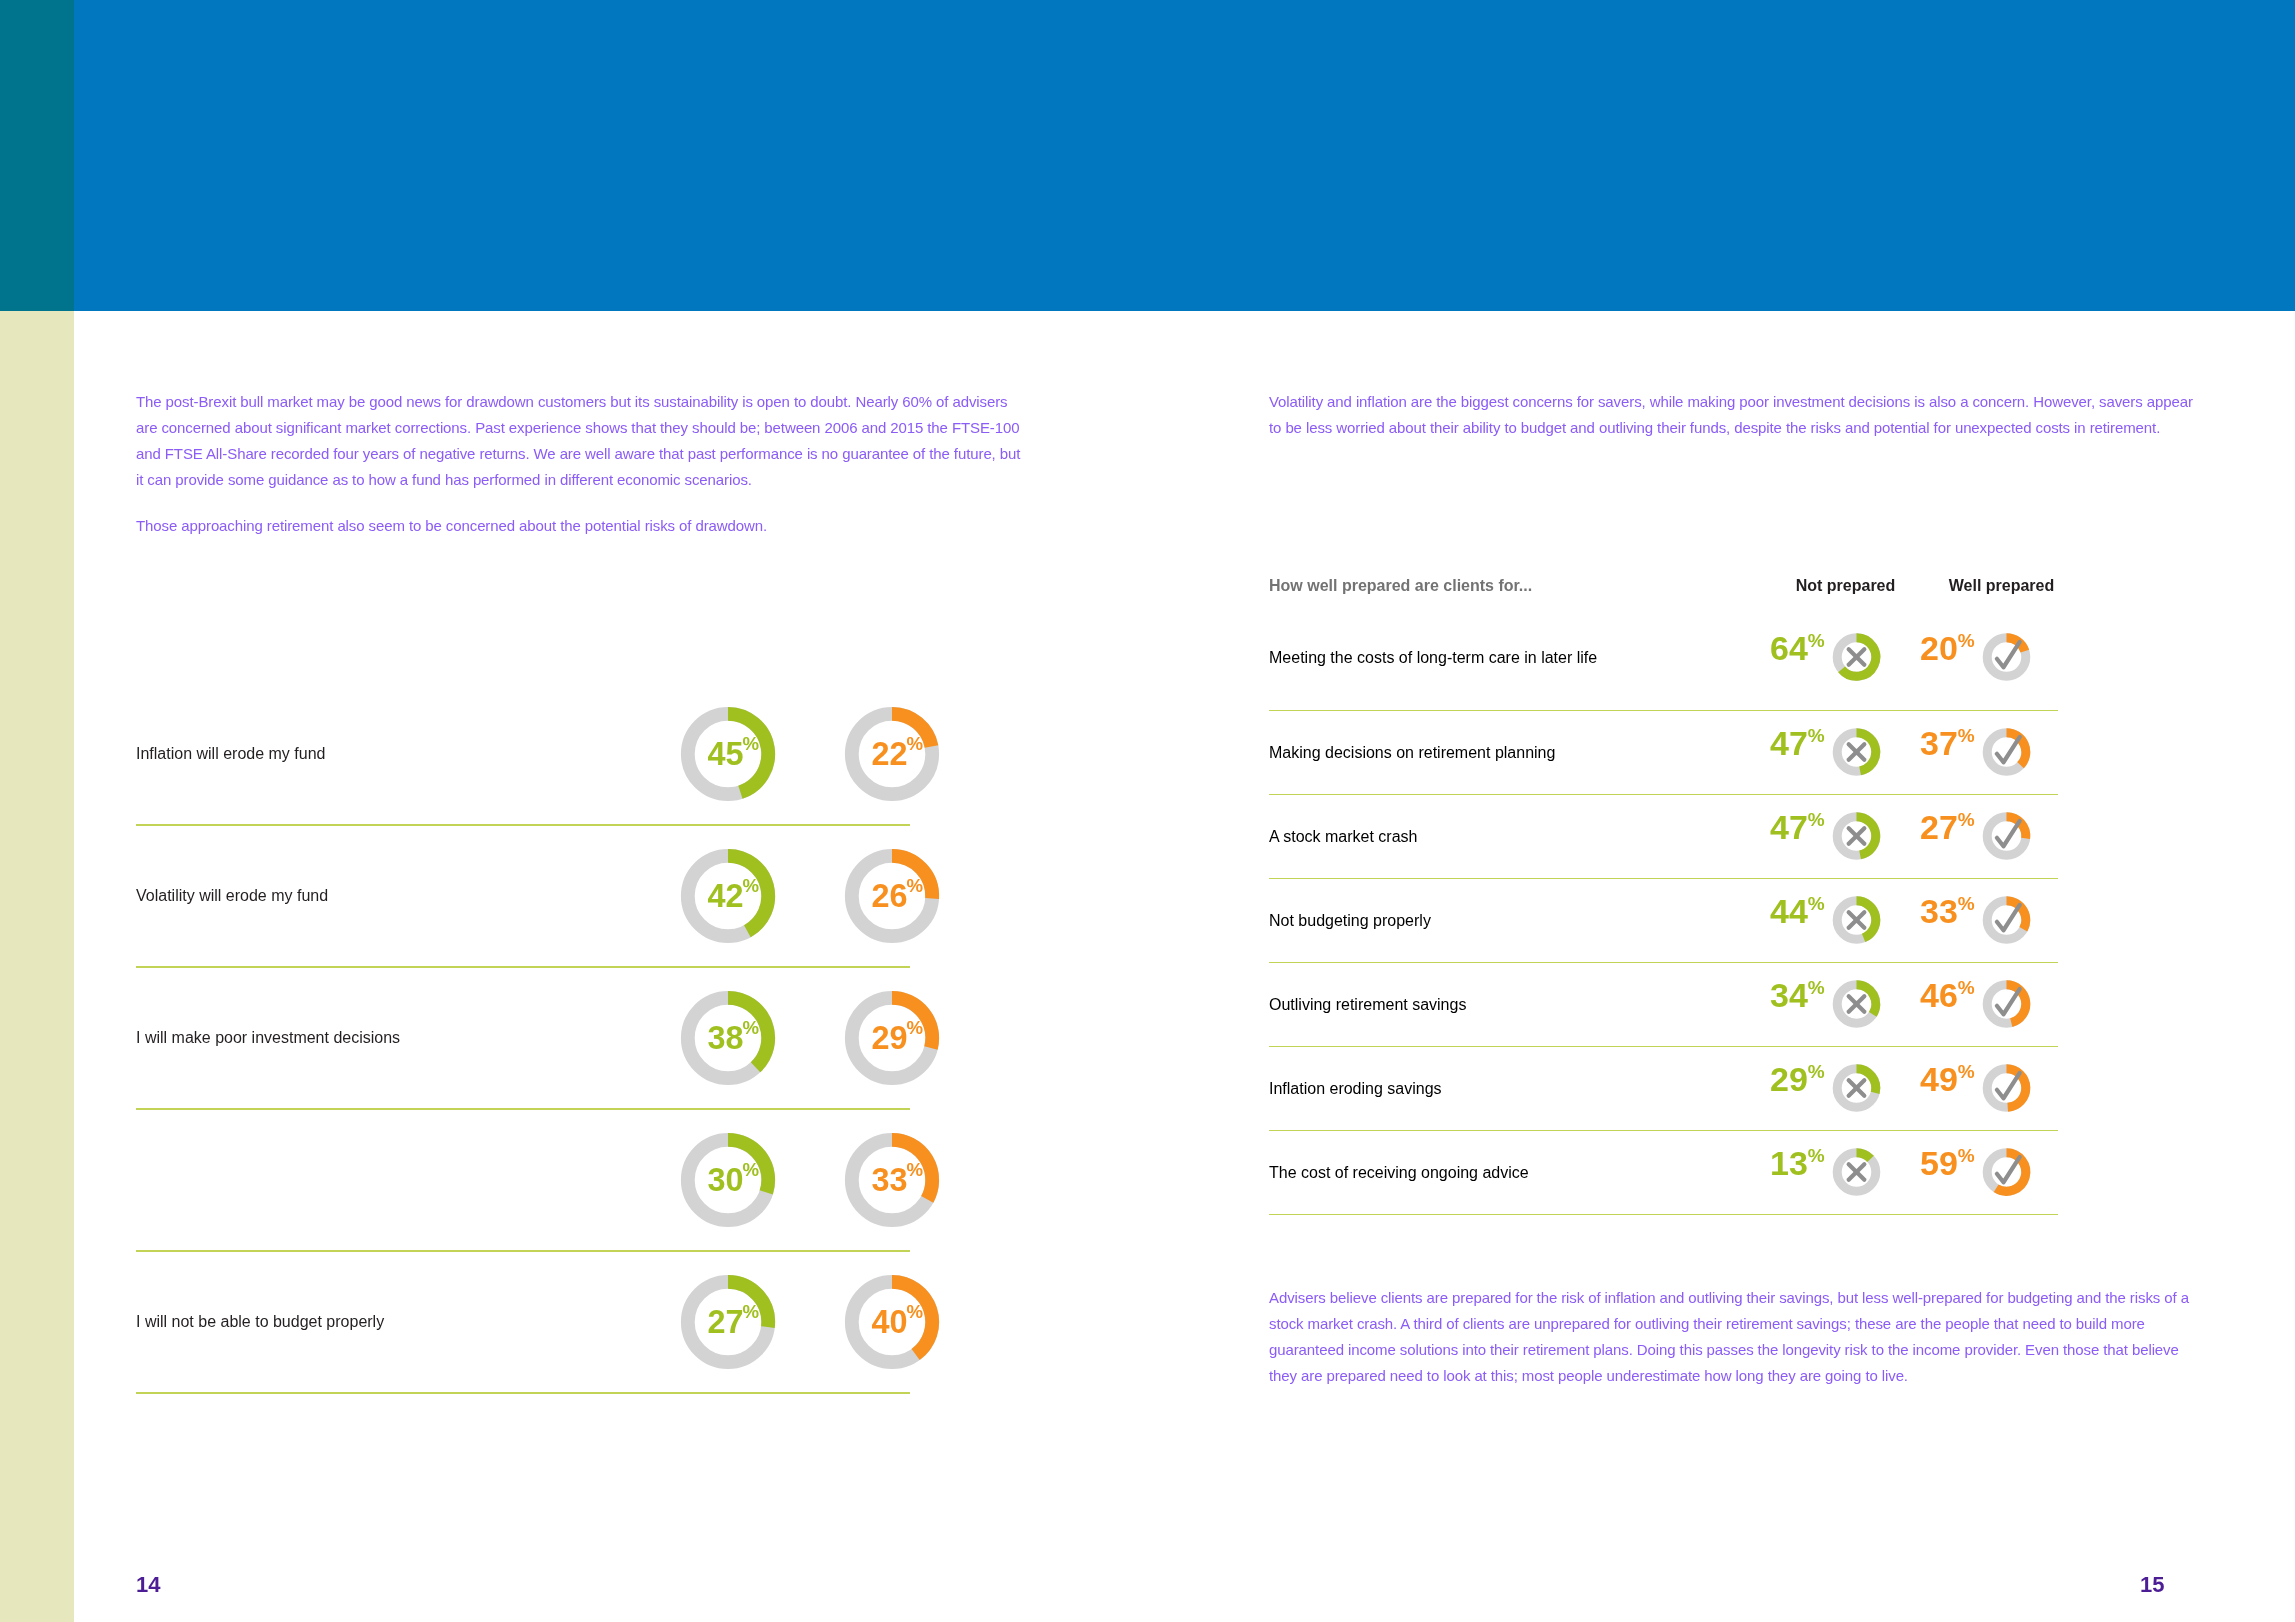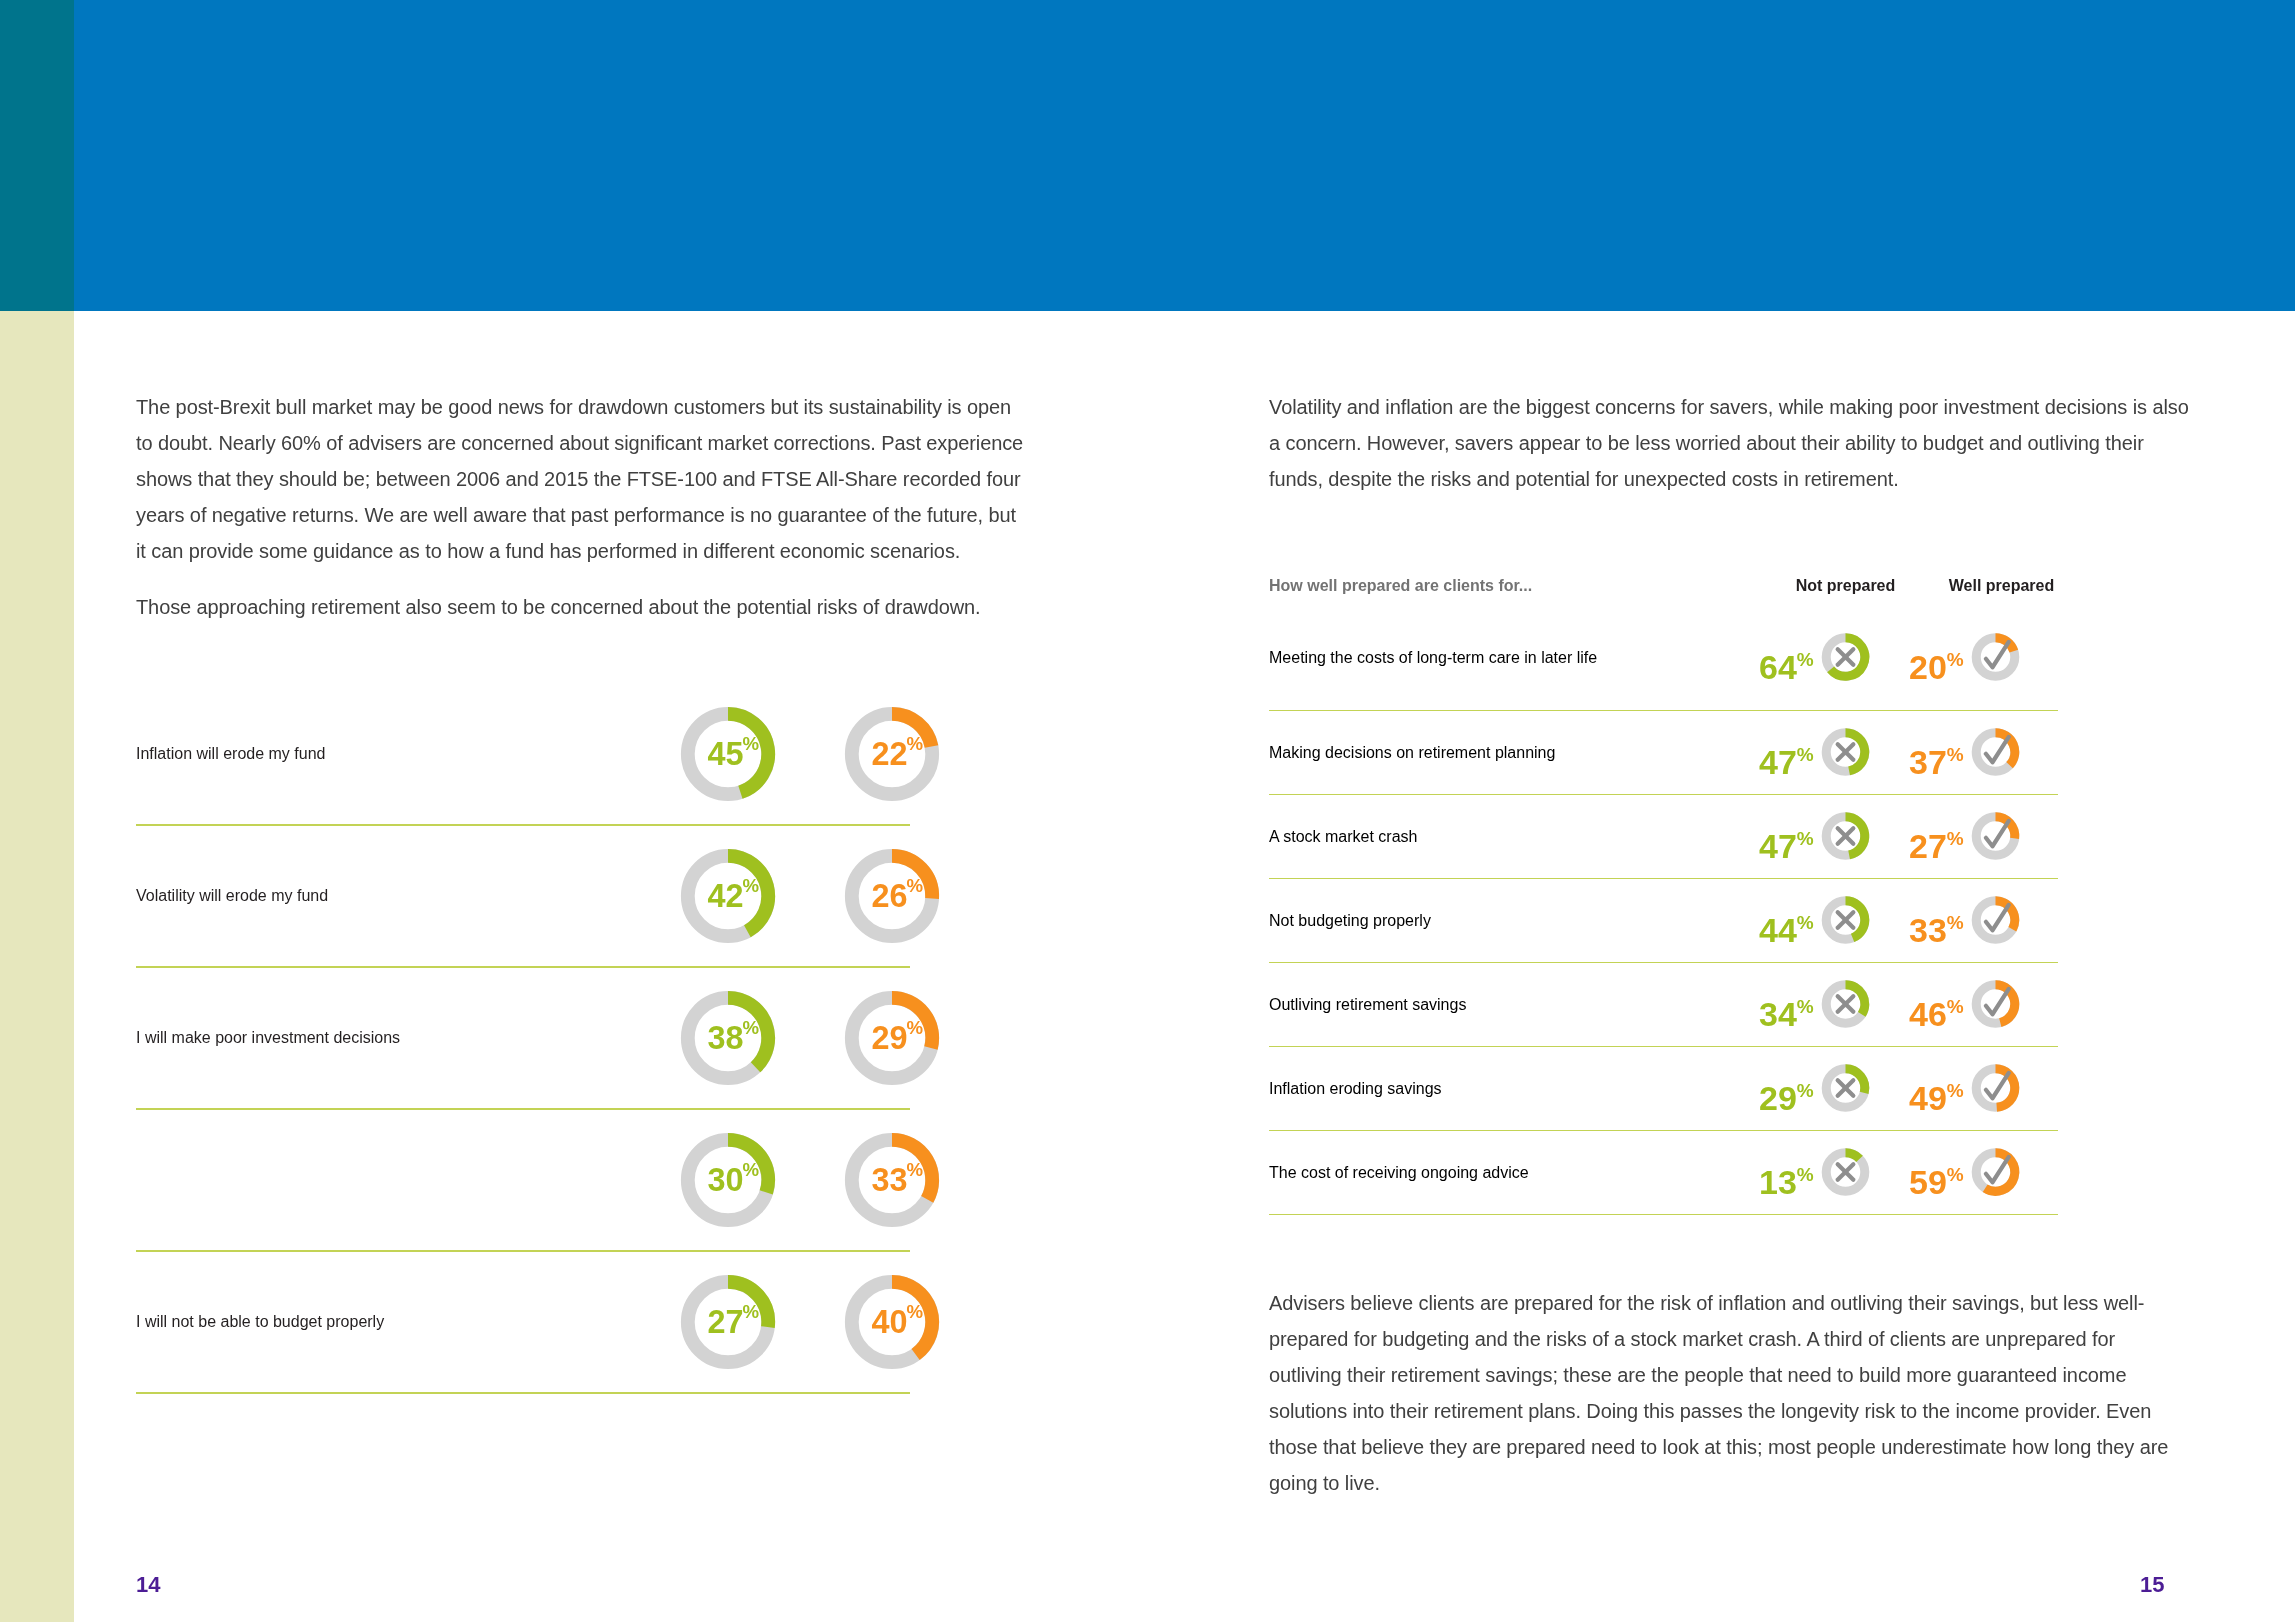--- a/index.html
+++ b/index.html
@@ -28,23 +28,23 @@
 
   
   .page{position:absolute;top:0;left:0;width:2295px;height:1623px;}
 
   
   .col-left{position:absolute;left:136px;top:389px;width:891px;}
   .col-right{position:absolute;left:1269px;top:389px;width:924px;}
 
   p.body{
     margin:0 0 20.3px 0;
-    font-size:20px;
-    line-height:36px;
-    color:#404040;
+    font-size:15px;
+    line-height:26px;
+    color:#8b5cf6;
     letter-spacing:-0.1px;
   }
   p.body:last-child{margin-bottom:0;}
 
   
   .table-block{position:absolute;}
   #table-left{left:136px;top:684px;width:774px;}
   #table-right{left:1269px;top:577px;width:789px;}
 
   .thead{position:relative;height:27.5px;}
@@ -79,21 +79,21 @@
 
   
   .row-r{position:relative;height:83px;border-bottom:1.8px solid #c3d355;}
   .row-r:first-of-type{height:105px;}
   .row-r .label{
     position:absolute;left:0;top:50%;transform:translateY(-50%);
     width:472px;font-size:16px;line-height:23px;color:#000000;
   }
   .row-r .cell{
     position:absolute;top:50%;transform:translateY(-50%);
-    display:flex;align-items:flex-end;
+    display:flex;align-items:flex-start;margin-left:11px;
   }
   .row-r .c1{left:490px;}
   .row-r .c2{left:640px;}
   .row-r .pct{
     font-size:34px;font-weight:bold;line-height:1;
     white-space:nowrap;margin-right:4.8px;
   }
   .row-r .pct .sym{font-size:19px;vertical-align:super;font-weight:bold;}
   .pct.green{color:#9fc01f;}
   .pct.orange{color:#f7901e;}

